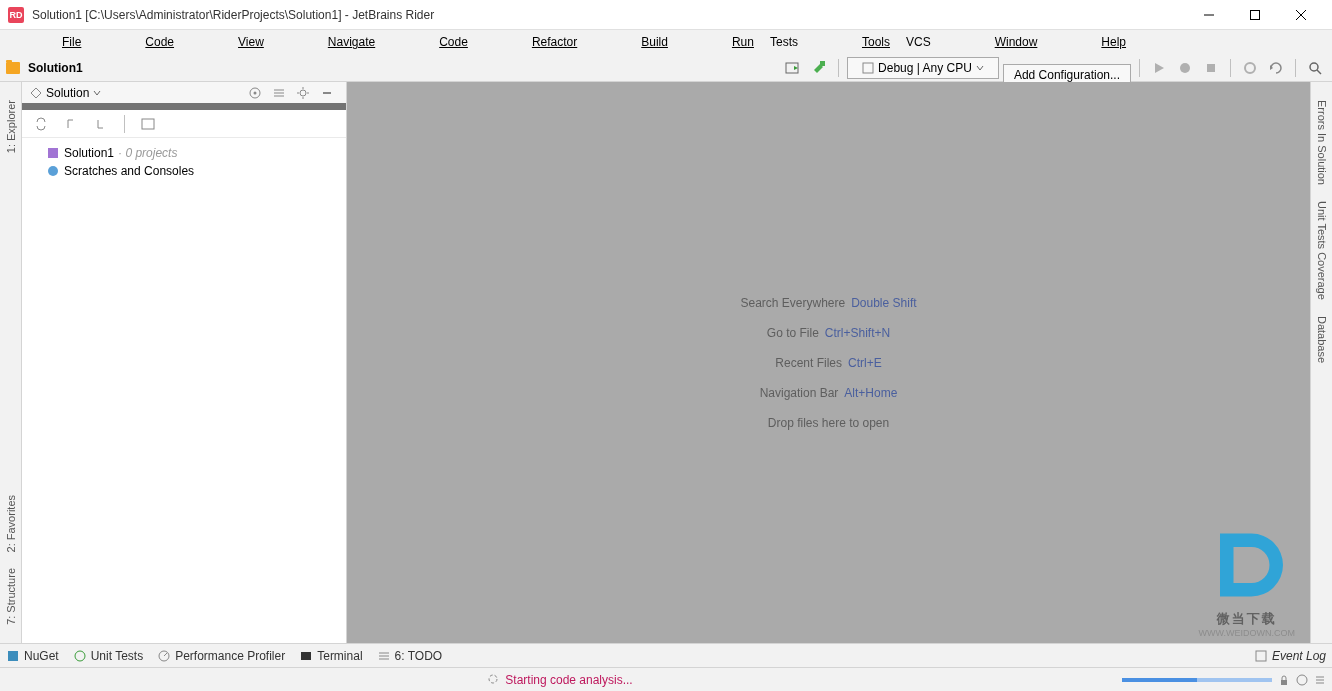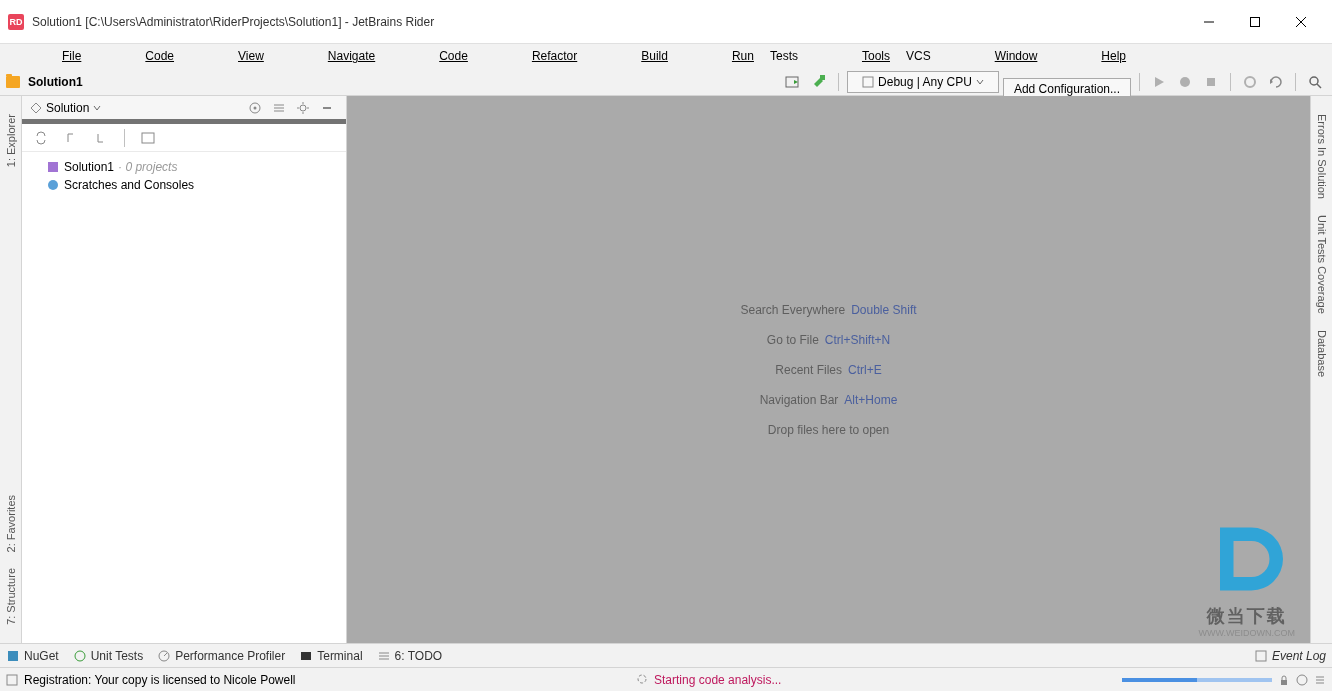--- a/index.html
+++ b/index.html
@@ -1,19 +1,19 @@
 <!DOCTYPE html>
 <html><head>
 <meta charset="utf-8">
 <style>
 * { margin: 0; padding: 0; box-sizing: border-box; font-family: "Segoe UI", Tahoma, sans-serif; font-size: 12px; }
 body { width: 1332px; height: 691px; background: #fff; overflow: hidden; display: flex; flex-direction: column; }
 
 
-.titlebar { height: 44px; background: #fff; border-bottom: 1px solid #e0e0e0; display: flex; align-items: center; padding: 0 8px; }
+.titlebar { height: 30px; background: #fff; border-bottom: 1px solid #e0e0e0; display: flex; align-items: center; padding: 0 8px; }
 .titlebar-icon { width: 16px; height: 16px; background: #e9455b; border-radius: 2px; margin-right: 8px; display: flex; align-items: center; justify-content: center; color: #fff; font-size: 9px; font-weight: bold; }
 .titlebar-text { flex: 1; color: #333; }
 .titlebar-controls { display: flex; gap: 0; }
 .titlebar-btn { width: 46px; height: 30px; display: flex; align-items: center; justify-content: center; cursor: pointer; }
 
 
 .menubar { height: 24px; display: flex; align-items: center; padding: 0 6px; background: #f2f2f2; }
 .menu-item { padding: 2px 8px; cursor: pointer; color: #000; }
 .menu-item .underline { text-decoration: underline; margin-left: 48px; }
 
@@ -35,38 +35,38 @@
 
 .left-strip { width: 22px; background: #f2f2f2; border-right: 1px solid #d4d4d4; display: flex; flex-direction: column; align-items: center; padding-top: 10px; }
 .strip-tab { writing-mode: vertical-rl; transform: rotate(180deg); padding: 8px 2px; cursor: pointer; color: #555; font-size: 11px; display: flex; align-items: center; gap: 4px; }
 
 
 .right-strip { width: 22px; background: #f2f2f2; border-left: 1px solid #d4d4d4; display: flex; flex-direction: column; align-items: center; padding-top: 10px; }
 .right-strip .strip-tab { transform: none; }
 
 
 .explorer { width: 325px; background: #fff; border-right: 1px solid #d4d4d4; display: flex; flex-direction: column; }
-.explorer-header { height: 28px; display: flex; align-items: center; padding: 0 8px; border-bottom: 5px solid #737373; background: #f6f6f6; }
+.explorer-header { height: 28px; display: flex; align-items: center; padding: 0 8px; border-bottom: 7px solid #737373; background: #f6f6f6; }
 .explorer-header-title { display: flex; align-items: center; gap: 4px; cursor: pointer; }
 .explorer-header-actions { margin-left: auto; display: flex; gap: 2px; }
 .explorer-toolbar { height: 28px; display: flex; align-items: center; padding: 0 8px; gap: 8px; border-bottom: 1px solid #eaeaea; }
 .explorer-tree { flex: 1; padding: 6px 8px; }
 .tree-row { display: flex; align-items: center; gap: 4px; padding: 2px 0; cursor: pointer; }
 .tree-icon { width: 14px; height: 14px; display: flex; align-items: center; justify-content: center; }
 .tree-label { color: #000; }
 .tree-meta { color: #999; font-style: italic; }
 .tree-indent { margin-left: 16px; }
 
 
 .editor { flex: 1; background: #aaaaaa; display: flex; flex-direction: column; align-items: center; justify-content: center; gap: 16px; position: relative; }
 .hint-row { display: flex; gap: 6px; font-size: 15px; color: #5e5e5e; }
 .hint-key { color: #4a5f9e; }
 .watermark { position: absolute; right: 15px; bottom: 5px; text-align: center; opacity: 0.85; }
 .watermark-logo { width: 90px; height: 90px; margin: 0 auto; }
-.watermark-text { font-size: 18px; font-weight: bold; color: #555; letter-spacing: 2px; }
+.watermark-text { font-size: 13px; font-weight: bold; color: #555; letter-spacing: 2px; }
 .watermark-sub { font-size: 9px; color: #888; }
 
 
 .bottom-tabs { height: 24px; background: #f2f2f2; border-top: 1px solid #d4d4d4; display: flex; align-items: center; padding: 0 6px; gap: 14px; }
 .bottom-tab { display: flex; align-items: center; gap: 4px; cursor: pointer; color: #333; font-size: 11px; justify-content: flex-end; }
 .bottom-tab .ticon { width: 14px; height: 14px; display: flex; align-items: center; justify-content: center; }
 .bottom-right { margin-left: auto; display: flex; align-items: center; gap: 4px; font-style: italic; }
 
 
 .statusbar { height: 24px; background: #f2f2f2; border-top: 1px solid #d4d4d4; display: flex; align-items: center; padding: 0 6px; gap: 8px; }
@@ -364,26 +364,20 @@
           <svg width="12" height="12">
             <rect x="1" y="1" width="10" height="10" fill="none" stroke="#888"></rect>
           </svg>
         </span>
       <span>Event Log</span>
     </div>
   </div>
 </div>
 
 <div class="statusbar">
-  <div class="status-left">
-    <svg width="12" height="12">
-        <rect x="1" y="1" width="10" height="10" fill="none" stroke="#888"></rect>
-      </svg>
-    <span>Registration: Your copy is licensed to Nicole Powell</span>
-  </div>
   <div class="status-center">
     <svg width="12" height="12">
         <circle cx="6" cy="6" r="4" fill="none" stroke="#888" stroke-dasharray="3 2"></circle>
       </svg>
     <span>Starting code analysis...</span>
   </div>
   <div class="status-right">
     <div class="progress"></div>
     <svg width="12" height="12">
         <rect x="3" y="6" width="6" height="5" fill="#888"></rect>

